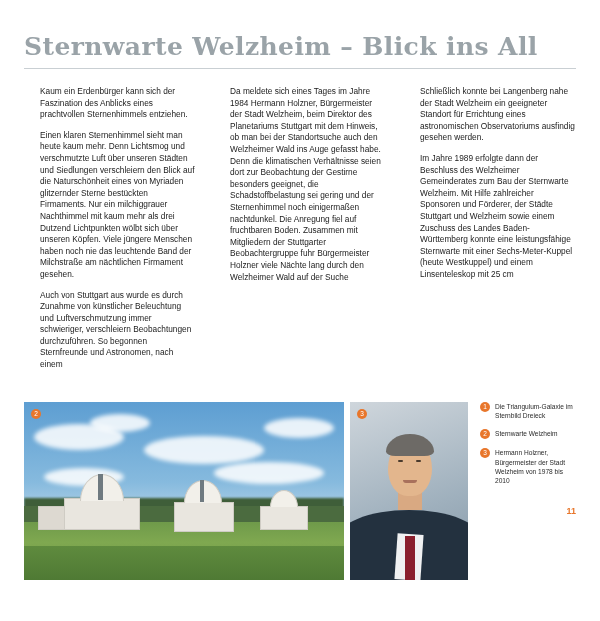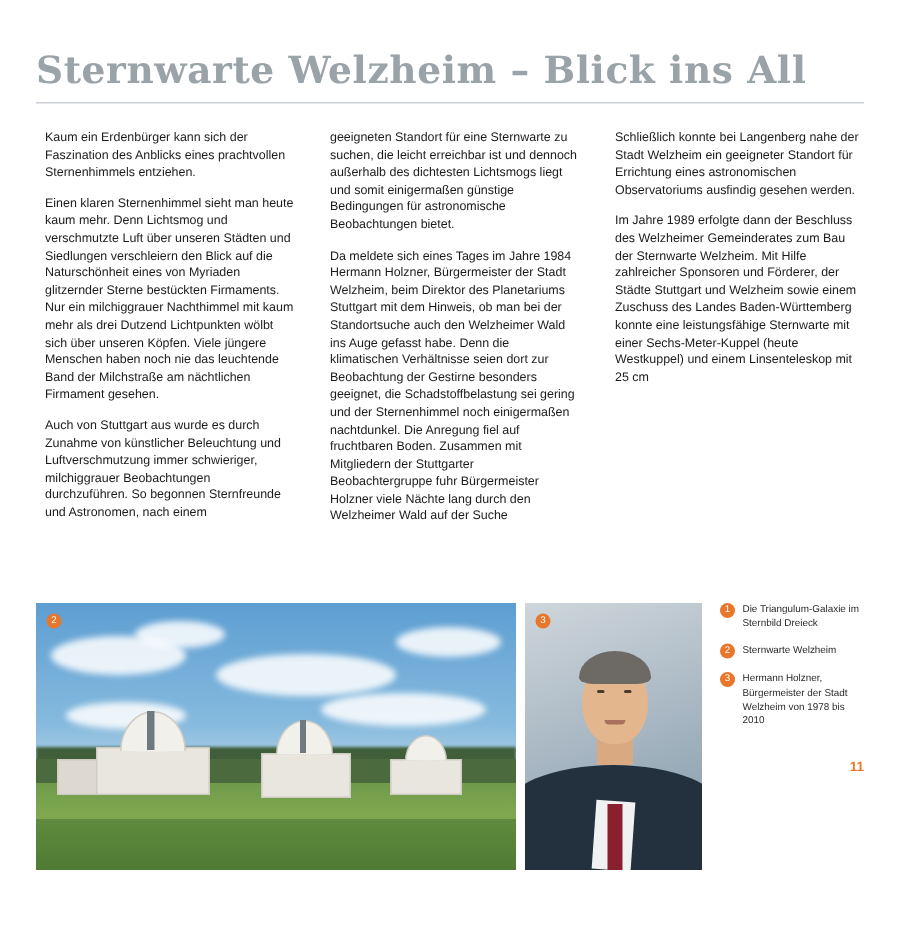--- a/index.html
+++ b/index.html
@@ -60,21 +60,21 @@
     gap: 18px;
   }
   .col {
     width: 172px;
     font-size: 8.3px;
     line-height: 11.6px;
     color: #1b1b1b;
     text-align: left;
   }
   .col p {
-    margin: 0 0 9px 6px;
+    margin: 0 0 9px 16px;
     hyphens: auto;
   }
   .col p:last-child { margin-bottom: 0; }
 
   
   .media-band {
     position: absolute;
     left: 24px;
     top: 402px;
     width: 552px;
@@ -288,25 +288,24 @@
   <div class="title-block">
     <div class="title">Sternwarte Welzheim – Blick ins All</div>
     <div class="title-rule"></div>
   </div>
 
   <div class="columns">
 
     <div class="col">
       <p>Kaum ein Erdenbürger kann sich der Faszination des Anblicks eines prachtvollen Sternenhimmels entziehen.</p>
       <p>Einen klaren Sternenhimmel sieht man heute kaum mehr. Denn Lichtsmog und verschmutzte Luft über unseren Städten und Siedlungen verschleiern den Blick auf die Naturschönheit eines von Myriaden glitzernder Sterne bestückten Firmaments. Nur ein milchiggrauer Nachthimmel mit kaum mehr als drei Dutzend Lichtpunkten wölbt sich über unseren Köpfen. Viele jüngere Menschen haben noch nie das leuchtende Band der Milchstraße am nächtlichen Firmament gesehen.</p>
-      <p>Auch von Stuttgart aus wurde es durch Zunahme von künstlicher Beleuchtung und Luftverschmutzung immer schwieriger, milchiggrauer Beobachtungen durchzuführen. So begonnen Sternfreunde und Astronomen, nach einem</p>
+      <p>Auch von Stuttgart aus wurde es durch Zunahme von künstlicher Beleuchtung und Luftverschmutzung immer schwieriger, verschleiern Beobachtungen durchzuführen. So begonnen Sternfreunde und Astronomen, nach einem</p>
     </div>
 
     <div class="col">
-      <p>geeigneten Standort für eine Sternwarte zu suchen, die leicht erreichbar ist und dennoch außerhalb des dichtesten Lichtsmogs liegt und somit einigermaßen günstige Bedingungen für astronomische Beobachtungen bietet.</p>
       <p>Da meldete sich eines Tages im Jahre 1984 Hermann Holzner, Bürgermeister der Stadt Welzheim, beim Direktor des Planetariums Stuttgart mit dem Hinweis, ob man bei der Standortsuche auch den Welzheimer Wald ins Auge gefasst habe. Denn die klimatischen Verhältnisse seien dort zur Beobachtung der Gestirne besonders geeignet, die Schadstoffbelastung sei gering und der Sternenhimmel noch einigermaßen nachtdunkel. Die Anregung fiel auf fruchtbaren Boden. Zusammen mit Mitgliedern der Stuttgarter Beobachtergruppe fuhr Bürgermeister Holzner viele Nächte lang durch den Welzheimer Wald auf der Suche</p>
     </div>
 
     <div class="col">
       <p>Schließlich konnte bei Langenberg nahe der Stadt Welzheim ein geeigneter Standort für Errichtung eines astronomischen Observatoriums ausfindig gesehen werden.</p>
       <p>Im Jahre 1989 erfolgte dann der Beschluss des Welzheimer Gemeinderates zum Bau der Sternwarte Welzheim. Mit Hilfe zahlreicher Sponsoren und Förderer, der Städte Stuttgart und Welzheim sowie einem Zuschuss des Landes Baden-Württemberg konnte eine leistungsfähige Sternwarte mit einer Sechs-Meter-Kuppel (heute Westkuppel) und einem Linsenteleskop mit 25 cm</p>
     </div>
 
   </div>
 

